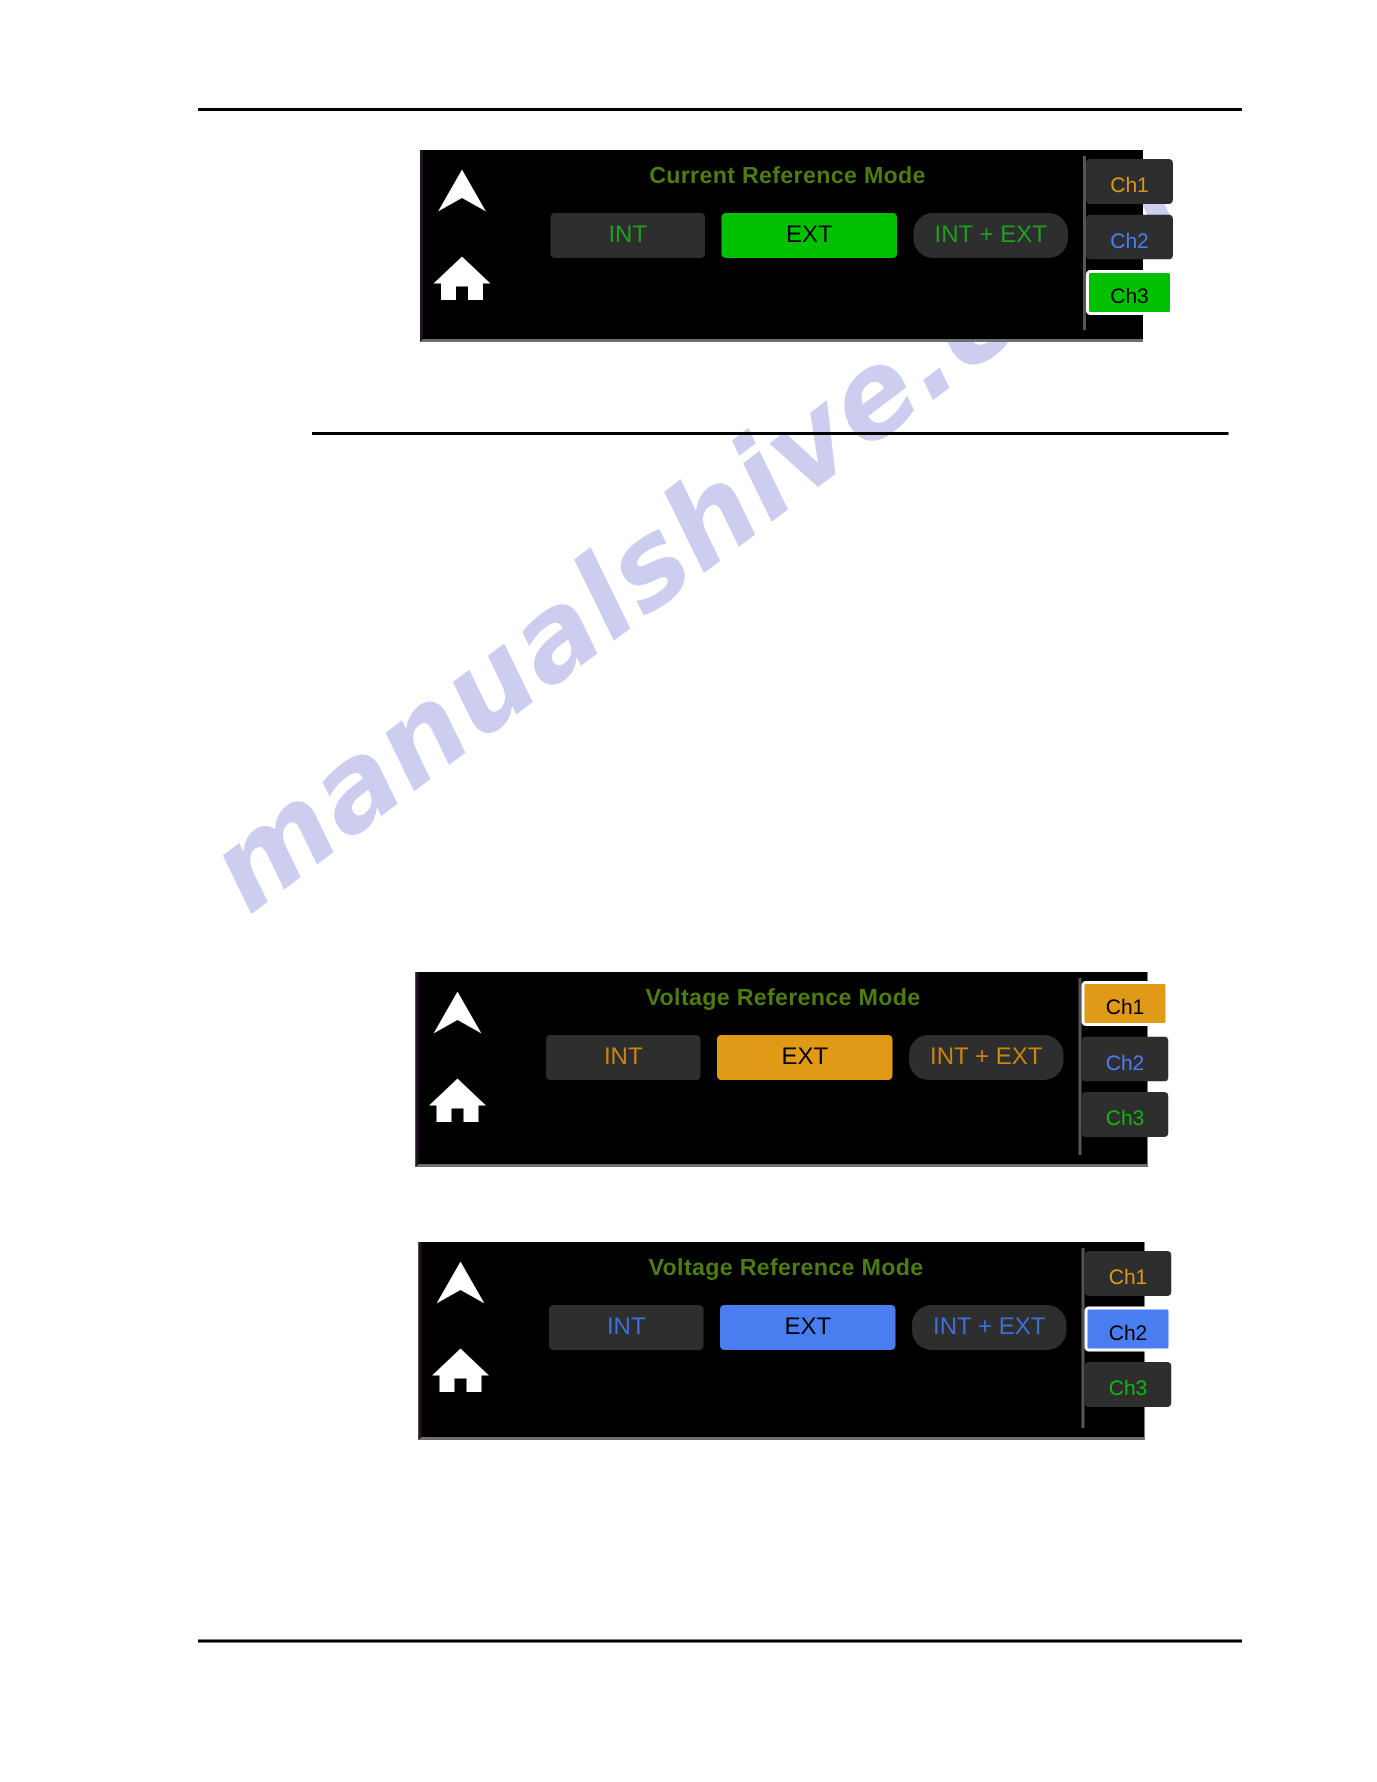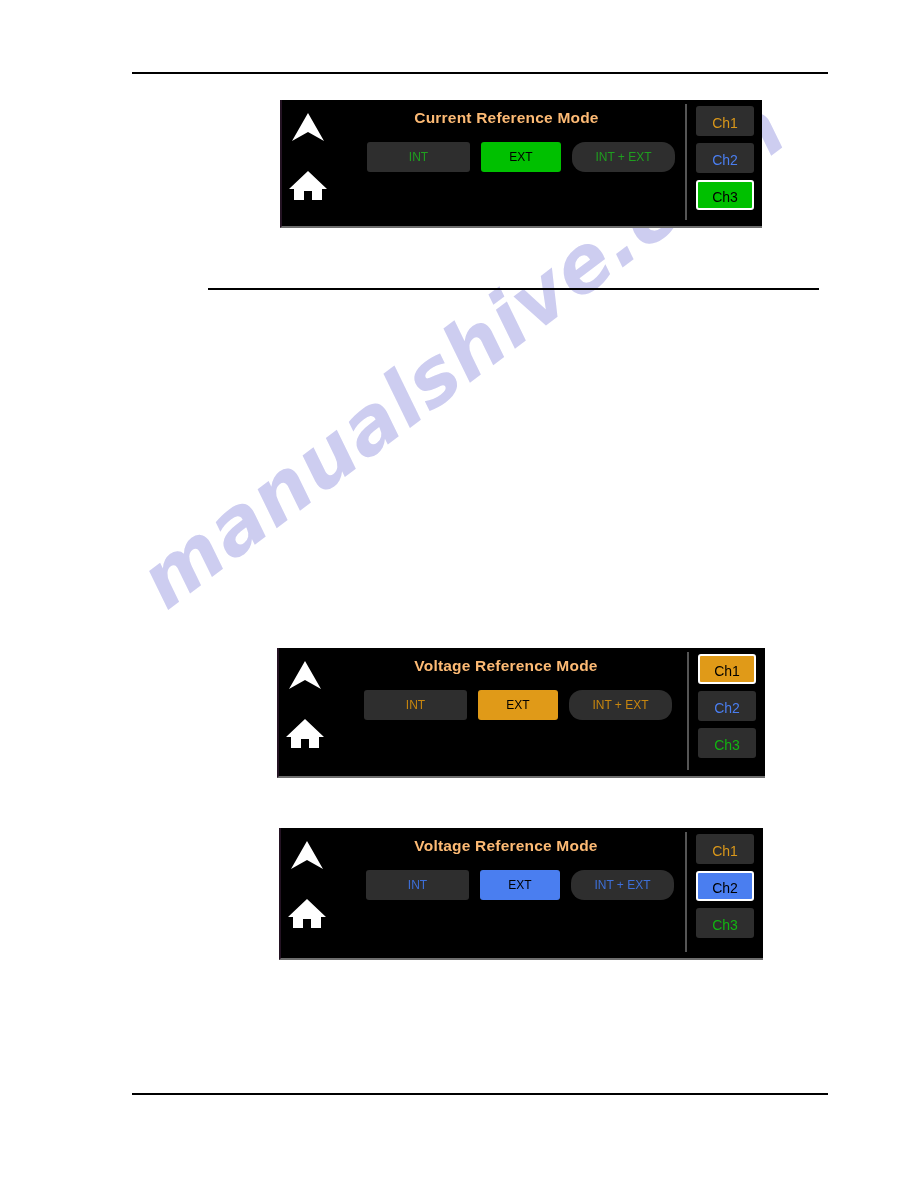--- a/index.html
+++ b/index.html
@@ -83,65 +83,65 @@
 
   
   .content {
     flex: 1 1 auto;
     position: relative;
     display: flex;
     flex-direction: column;
     padding-top: 8px;
   }
   .panel-title {
-    color: #fdba74;
+    color: #4d7c0f;
     font-size: 15.5px;
     font-weight: bold;
     text-align: center;
     letter-spacing: 0.2px;
     line-height: 20px;
     padding-right: 6px;
   }
   .mode-row {
     display: flex;
     gap: 11px;
     margin-top: 14px;
     padding-left: 33px;
     padding-right: 10px;
   }
   .mode-btn {
     height: 30px;
     line-height: 30px;
     text-align: center;
-    font-size: 12px;
+    font-size: 16px;
     border-radius: 3px;
     background: #2e2e2e;
     box-sizing: border-box;
     white-space: nowrap;
   }
   .mode-btn.w-int     { width: 103px; }
-  .mode-btn.w-ext     { width: 80px; }
+  .mode-btn.w-ext     { width: 117px; }
   .mode-btn.w-intext  { width: 103px; border-radius: 13px; }
   .mode-btn.selected  { color: #000000; font-weight: 500; }
 
   
   .divider {
     width: 2px;
     flex: 0 0 2px;
     background: #555555;
     margin: 4px 0 6px 0;
   }
 
   
   .ch-col {
     flex: 0 0 76px;
     width: 76px;
     display: flex;
     flex-direction: column;
-    align-items: center;
+    align-items: flex-start;
     justify-content: flex-start;
     padding: 6px 0 6px 0;
     gap: 7px;
   }
   .ch-btn {
     width: 58px;
     height: 30px;
     line-height: 30px;
     text-align: center;
     font-size: 14px;

